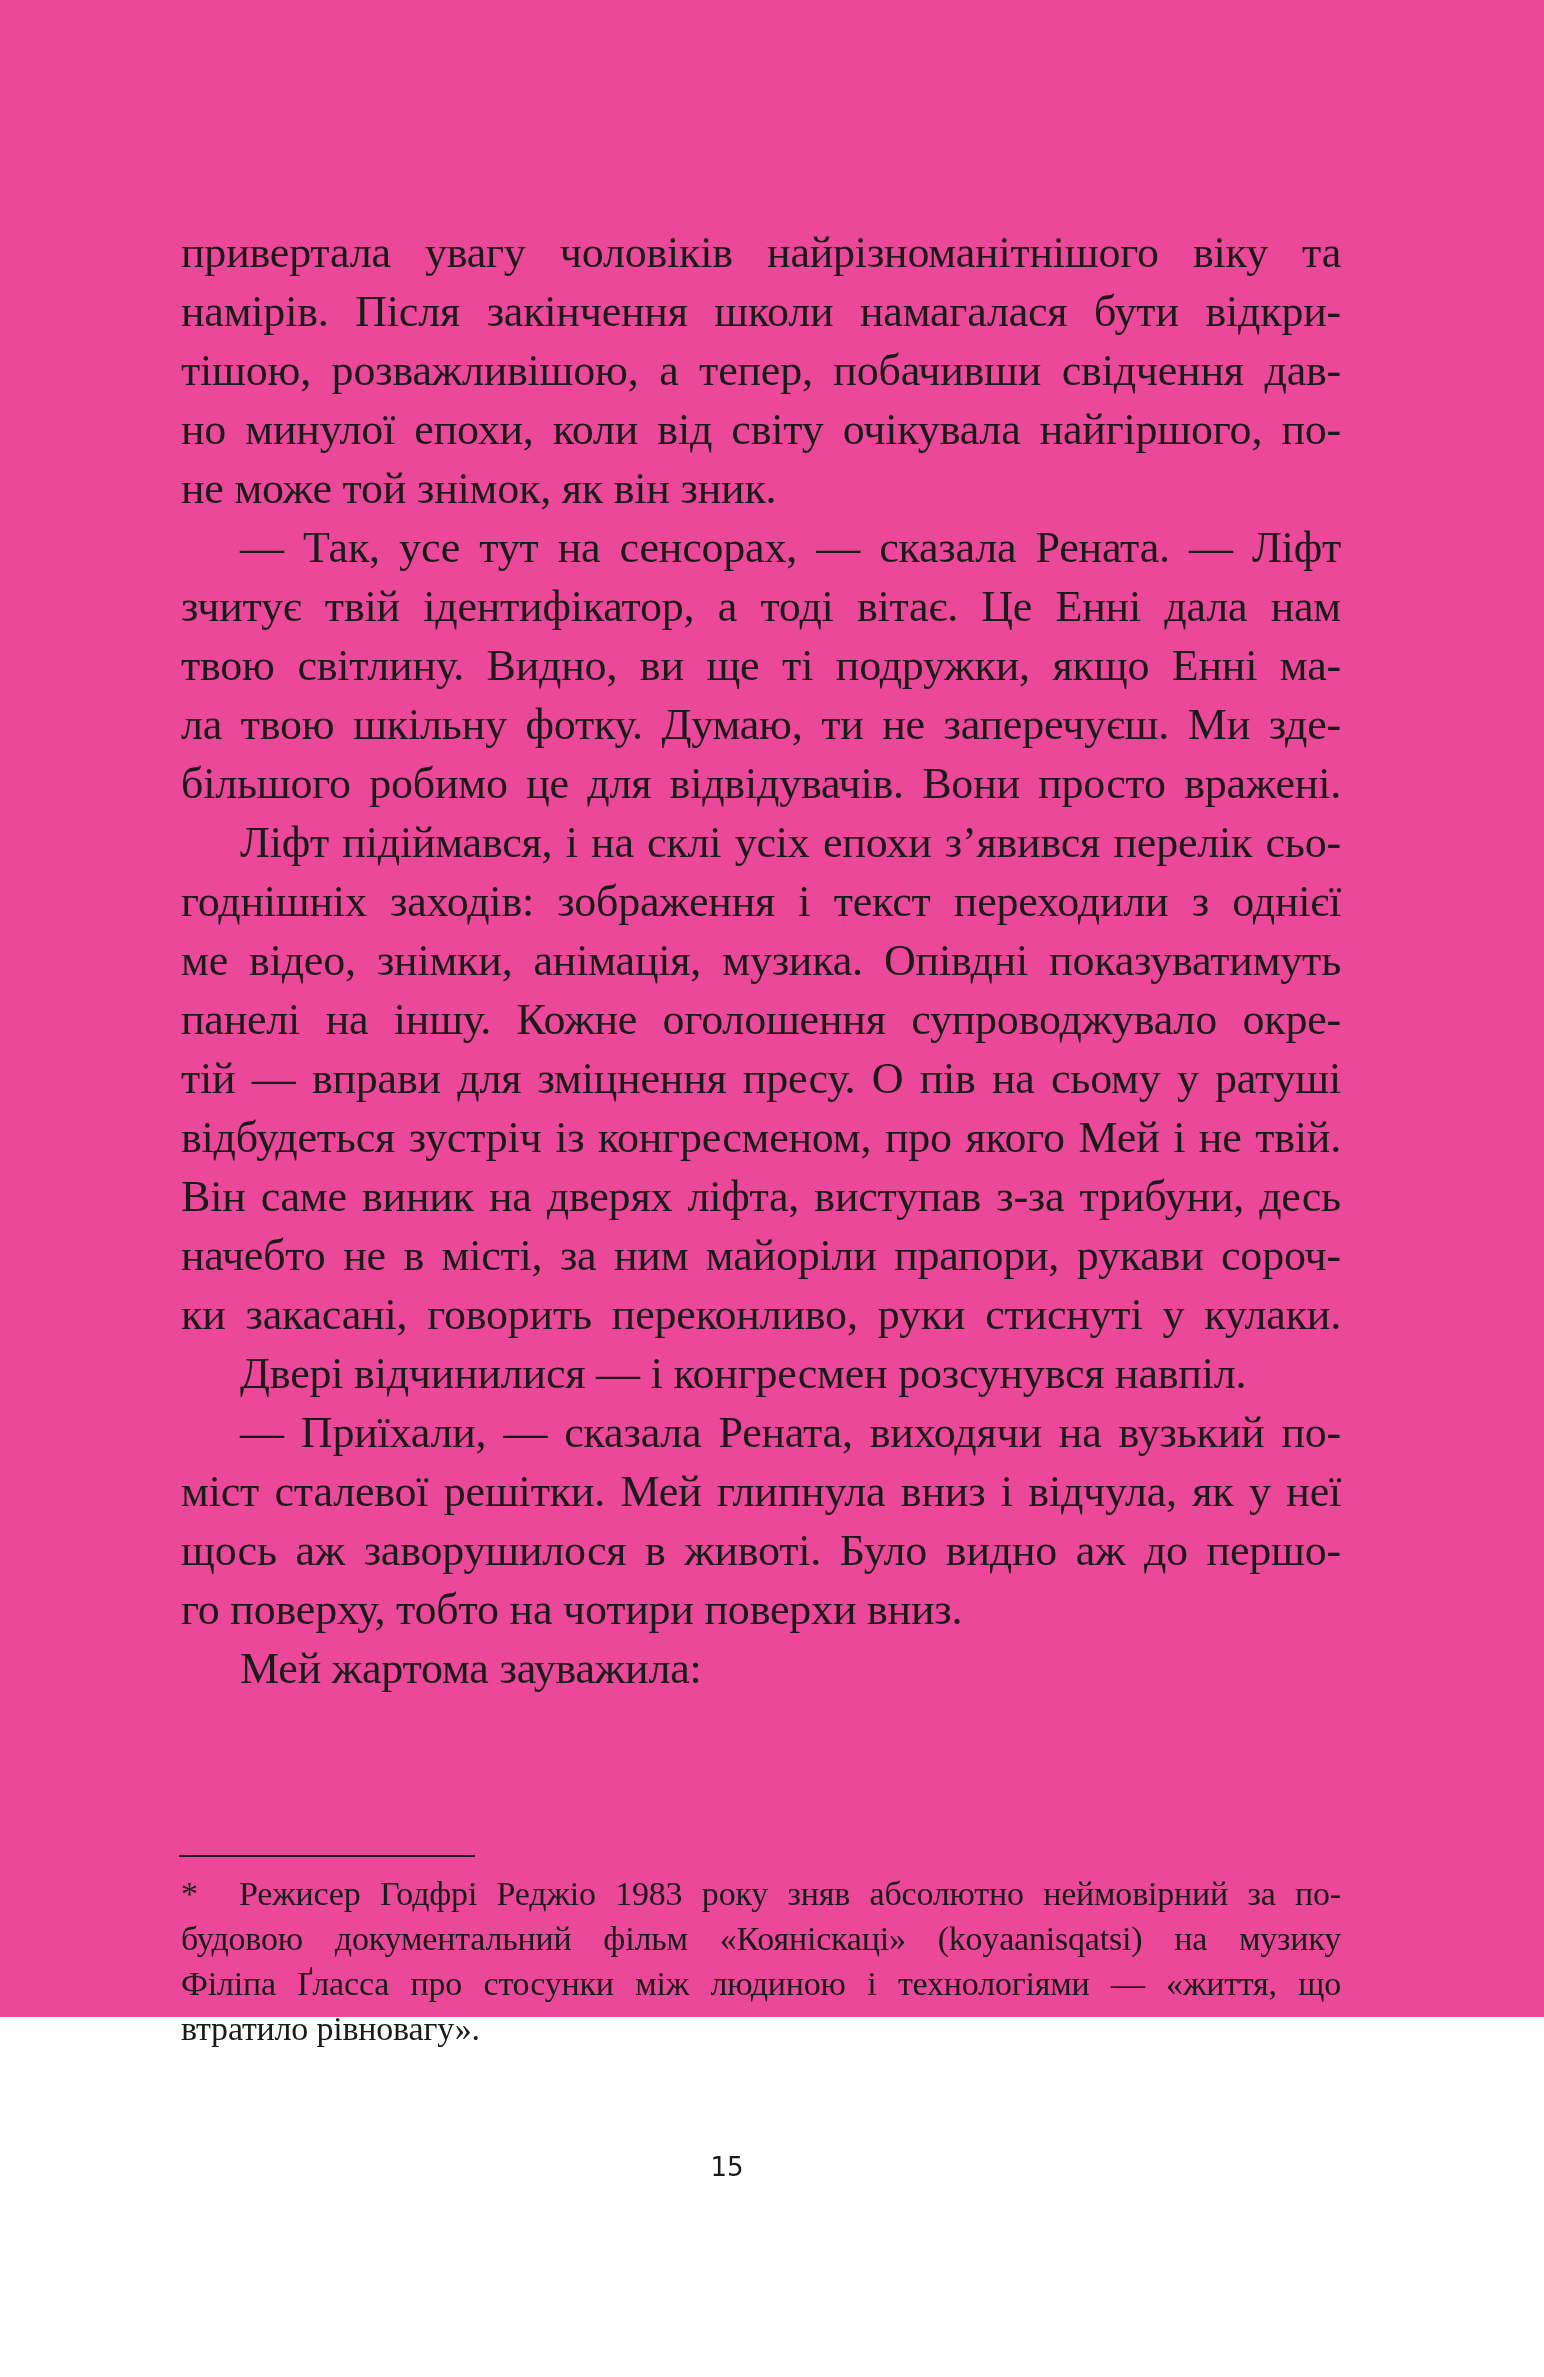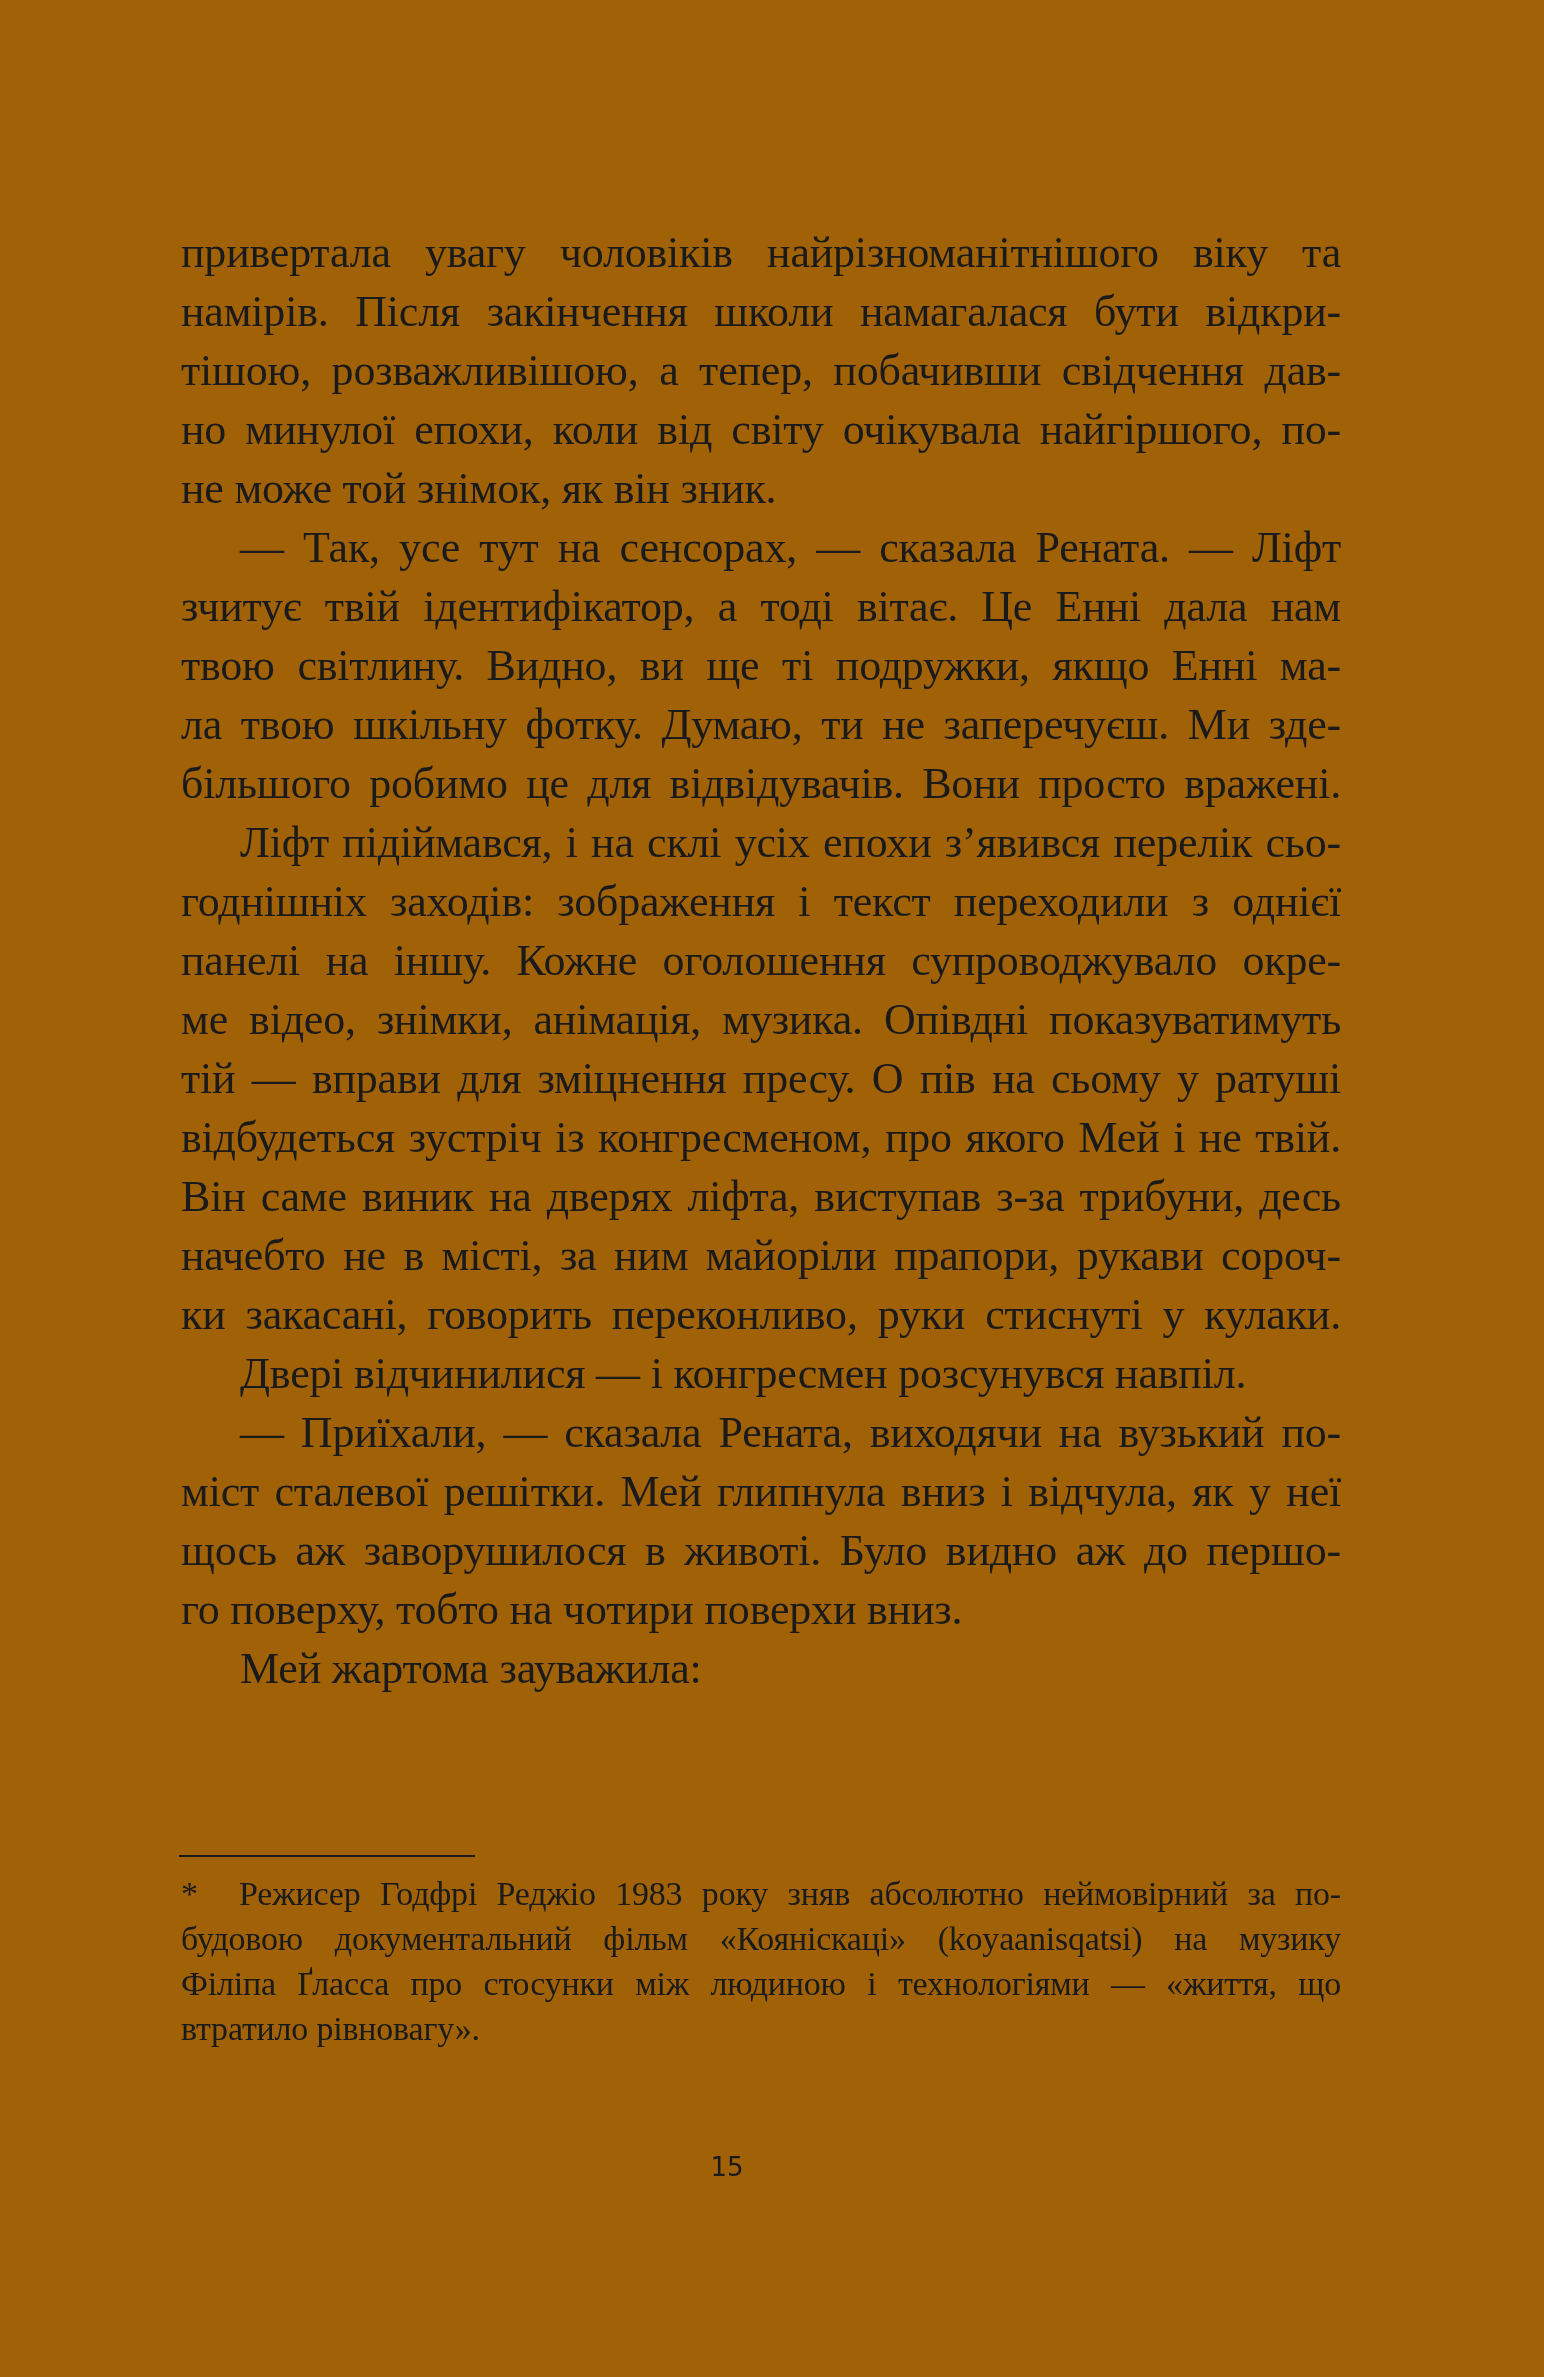--- a/index.html
+++ b/index.html
@@ -11,22 +11,22 @@
     width: 1545px;
     height: 2377px;
     position: relative;
     overflow: hidden;
     color: #1a1a1a;
   }
   .page {
     position: absolute;
     left: 0; top: 0;
     width: 1545px;
-    height: 2377px;
-    background: #a16207;
+    height: 2017px;
+    background: #ec4899;
   }
   .body-text {
     position: absolute;
     left: 181px;
     top: 223px;
     width: 1160px;
     font-family: "Liberation Serif", "DejaVu Serif", serif;
     font-size: 44px;
     line-height: 59px;
     letter-spacing: -0.2px;
@@ -107,22 +107,22 @@
     <span class="line">тішою, розважливішою, а тепер, побачивши свідчення дав-</span>
     <span class="line">но минулої епохи, коли від світу очікувала найгіршого, по-</span>
     <span class="line last">не може той знімок, як він зник.</span>
     <span class="line indent">— Так, усе тут на сенсорах, — сказала Рената. — Ліфт</span>
     <span class="line">зчитує твій ідентифікатор, а тоді вітає. Це Енні дала нам</span>
     <span class="line">твою світлину. Видно, ви ще ті подружки, якщо Енні ма-</span>
     <span class="line">ла твою шкільну фотку. Думаю, ти не заперечуєш. Ми зде-</span>
     <span class="line">більшого робимо це для відвідувачів. Вони просто вражені.</span>
     <span class="line indent">Ліфт підіймався, і на склі усіх епохи з’явився перелік сьо-</span>
     <span class="line">годнішніх заходів: зображення і текст переходили з однієї</span>
+    <span class="line">ме відео, знімки, анімація, музика. Опівдні показуватимуть</span>
     <span class="line">панелі на іншу. Кожне оголошення супроводжувало окре-</span>
-    <span class="line">ме відео, знімки, анімація, музика. Опівдні показуватимуть</span>
     <span class="line">тій — вправи для зміцнення пресу. О пів на сьому у ратуші</span>
     <span class="line">відбудеться зустріч із конгресменом, про якого Мей і не твій.</span>
     <span class="line">Він саме виник на дверях ліфта, виступав з-за трибуни, десь</span>
     <span class="line">начебто не в місті, за ним майоріли прапори, рукави сороч-</span>
     <span class="line">ки закасані, говорить переконливо, руки стиснуті у кулаки.</span>
     <span class="line indent last">Двері відчинилися — і конгресмен розсунувся навпіл.</span>
     <span class="line indent">— Приїхали, — сказала Рената, виходячи на вузький по-</span>
     <span class="line">міст сталевої решітки. Мей глипнула вниз і відчула, як у неї</span>
     <span class="line">щось аж заворушилося в животі. Було видно аж до першо-</span>
     <span class="line last">го поверху, тобто на чотири поверхи вниз.</span>

